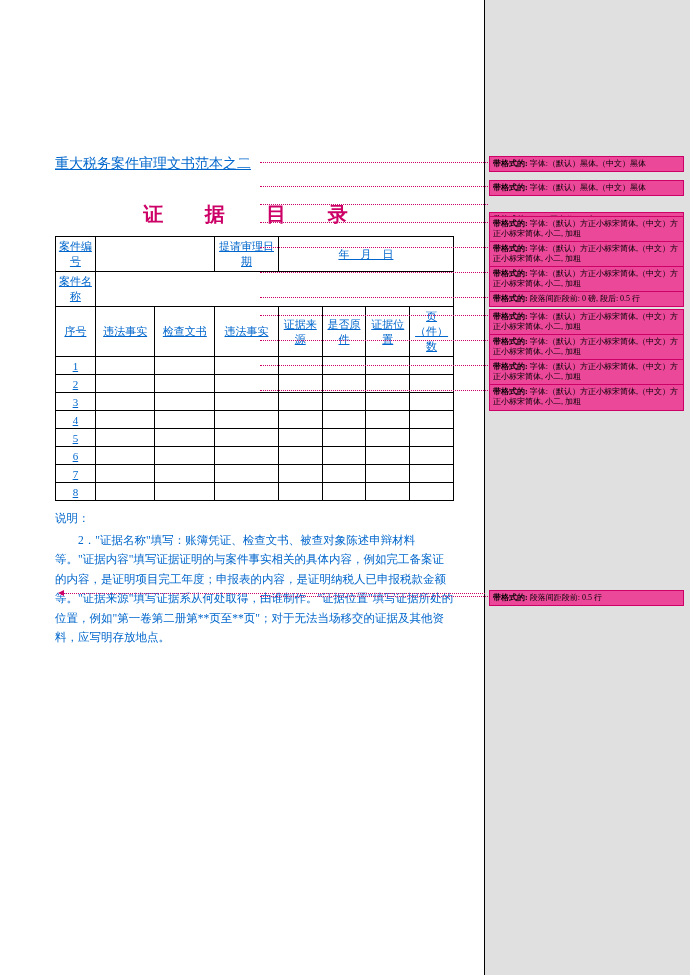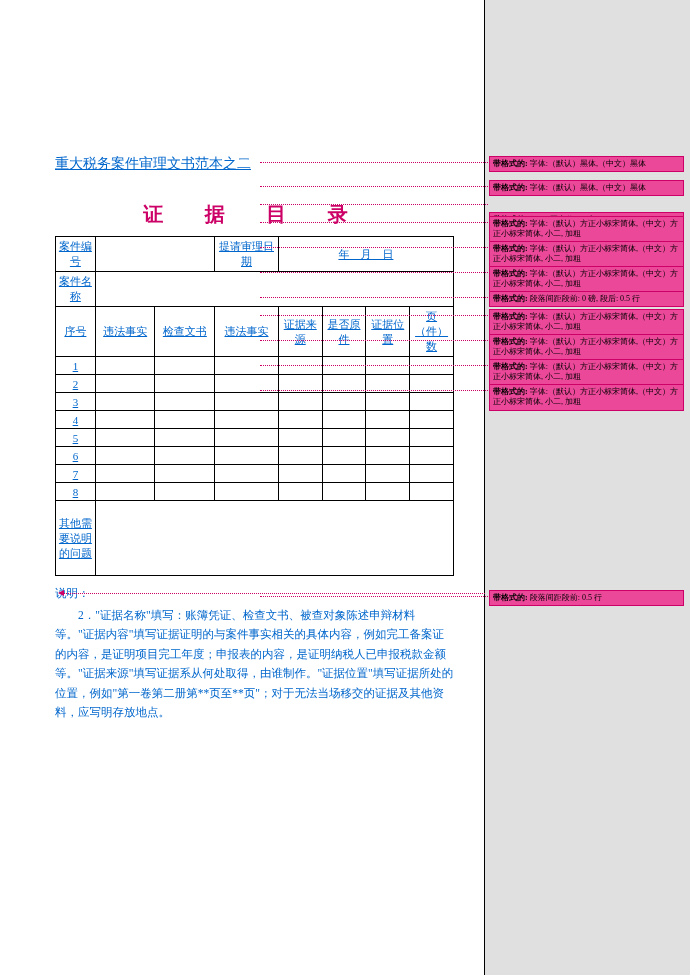--- a/index.html
+++ b/index.html
@@ -126,24 +126,20 @@
 <tr class="rn">
             <td>8</td>
             <td></td>
             <td></td>
             <td></td>
             <td></td>
             <td></td>
             <td></td>
             <td></td>
           </tr>
-<tr class="tall">
-            <td>其他需要说明的问题</td>
-            <td colspan="7"></td>
-          </tr>
 </tbody>
       </table>
 
 <div class="notes">
 <p>说明：</p>
 <p class="indent">2．"证据名称"填写：账簿凭证、检查文书、被查对象陈述申辩材料等。"证据内容"填写证据证明的与案件事实相关的具体内容，例如完工备案证的内容，是证明项目完工年度；申报表的内容，是证明纳税人已申报税款金额等。"证据来源"填写证据系从何处取得，由谁制作。"证据位置"填写证据所处的位置，例如"第一卷第二册第**页至**页"；对于无法当场移交的证据及其他资料，应写明存放地点。</p>
 </div>
 </div>
 </div>
 

